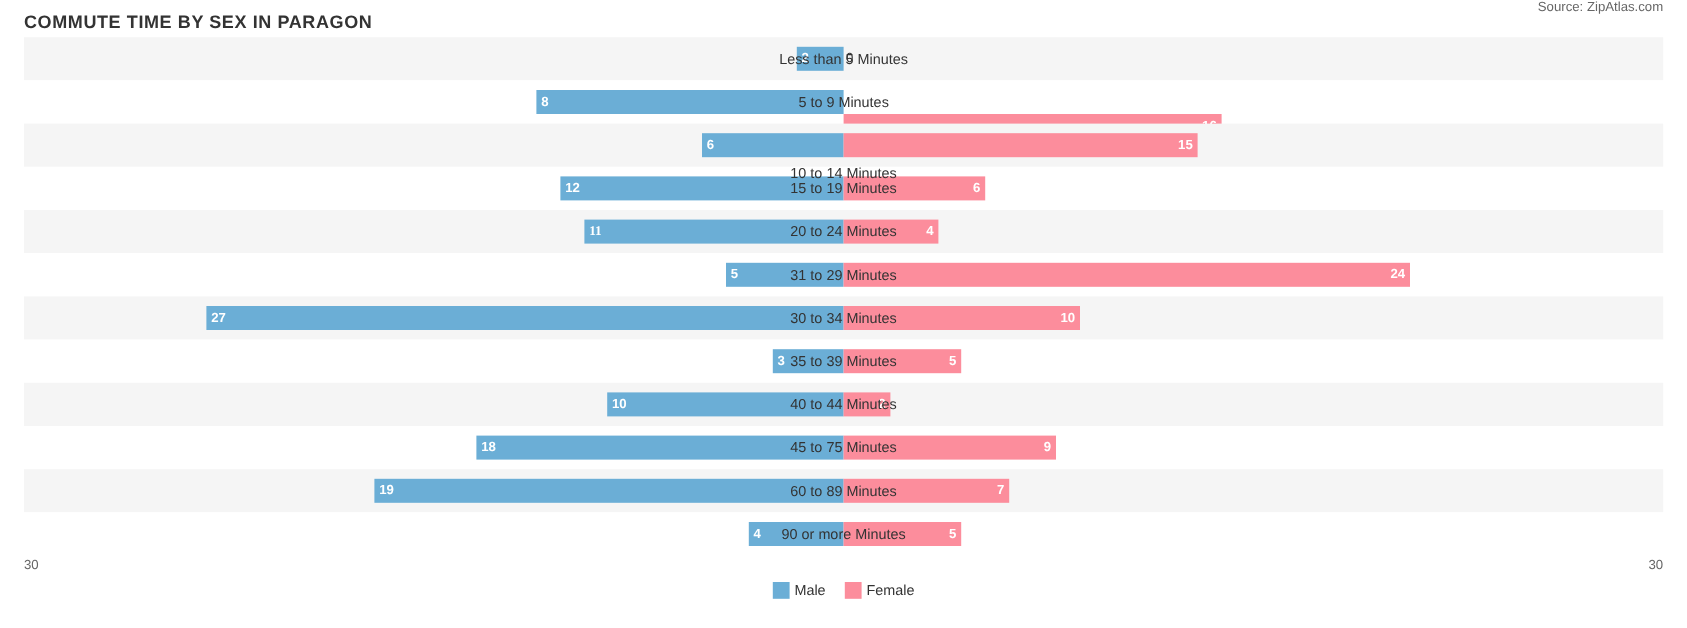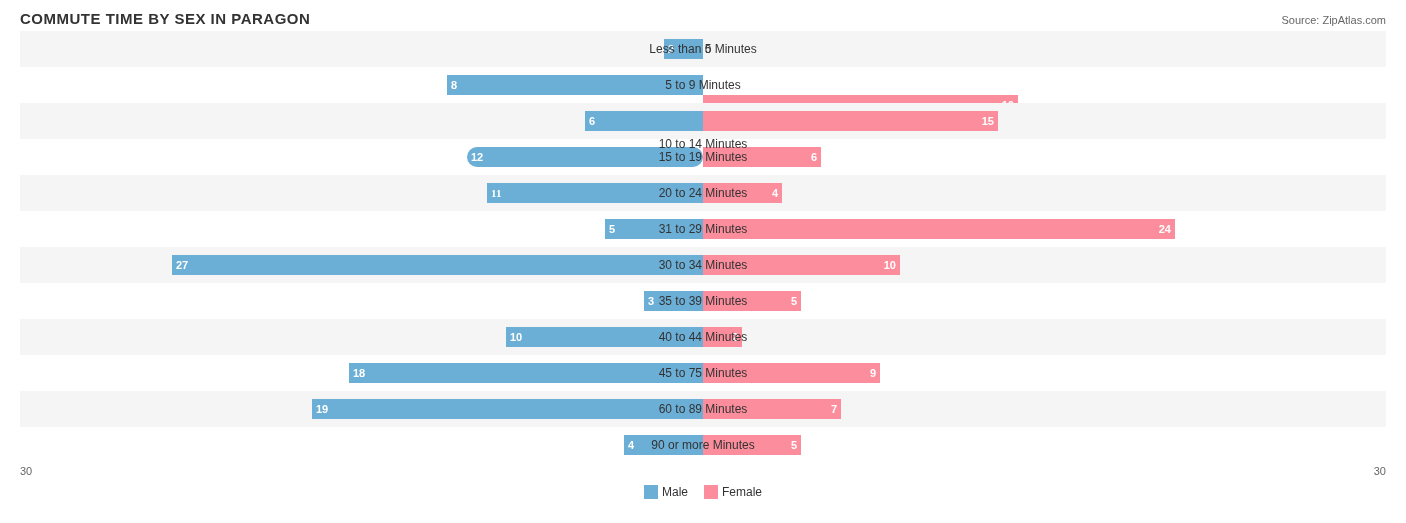--- a/index.html
+++ b/index.html
@@ -19,21 +19,21 @@
     .chart-title {
       font-size: 15px;
       font-weight: bold;
       color: #333;
       text-transform: uppercase;
       letter-spacing: 0.5px;
       margin-bottom: 4px;
     }
     .source {
       position: absolute;
-      top: 14px;
+      top: 0;
       right: 20px;
       font-size: 11px;
       color: #666;
     }
     .bars-area {
       width: 100%;
       margin-top: 4px;
     }
     .row {
       display: flex;
@@ -187,21 +187,21 @@
     </div>
     <div class="label-center" style="width:180px;margin-top:45px;">10 to 14 Minutes</div>
     <div class="right-section">
       <div class="bar-female" style="width:295px;">
         <span class="val-inside">15</span>
       </div>
     </div>
   </div>
       <div class="row">
     <div class="left-section">
-      <div class="bar-male" style="width:236px;border-radius:10px;">
+      <div class="bar-male" style="width:236px;">
         <span class="val-inside">12</span>
       </div>
     </div>
     <div class="label-center" style="width:180px;">15 to 19 Minutes</div>
     <div class="right-section">
       <div class="bar-female" style="width:118px;">
         <span class="val-inside">6</span>
       </div>
     </div>
   </div>
@@ -265,21 +265,21 @@
     </div>
     <div class="label-center" style="width:180px;">40 to 44 Minutes</div>
     <div class="right-section">
       <div class="bar-female" style="width:39px;">
         <span class="val-inside">2</span>
       </div>
     </div>
   </div>
       <div class="row">
     <div class="left-section">
-      <div class="bar-male" style="width:354px;">
+      <div class="bar-male" style="width:306px;">
         <span class="val-inside">18</span>
       </div>
     </div>
     <div class="label-center" style="width:180px;">45 to 75 Minutes</div>
     <div class="right-section">
       <div class="bar-female" style="width:177px;">
         <span class="val-inside">9</span>
       </div>
     </div>
   </div>

